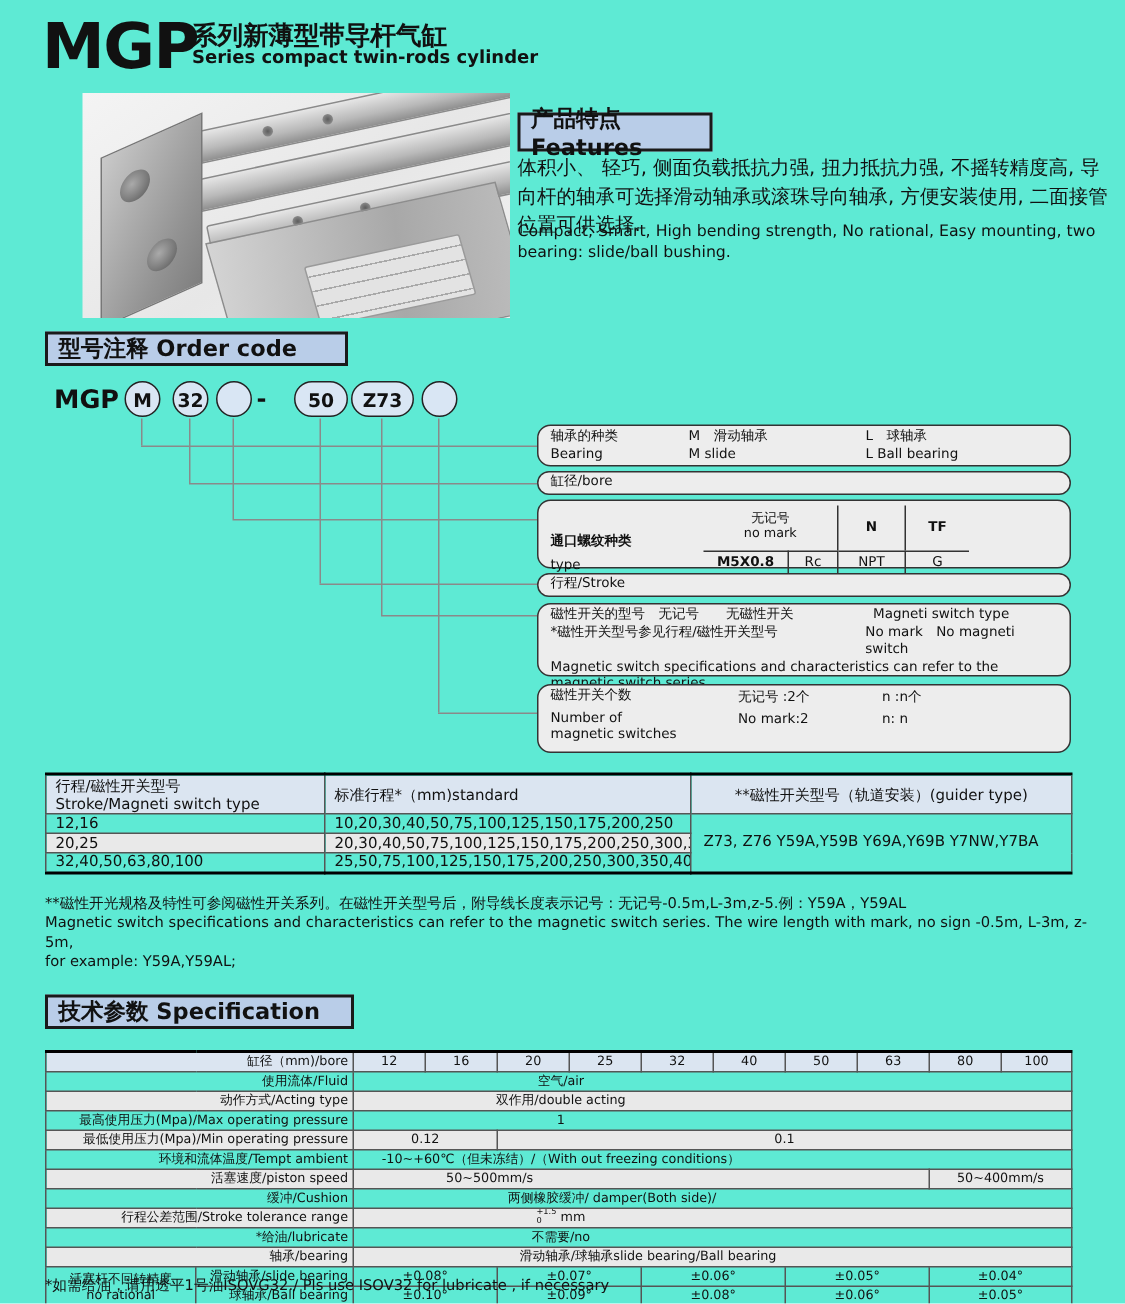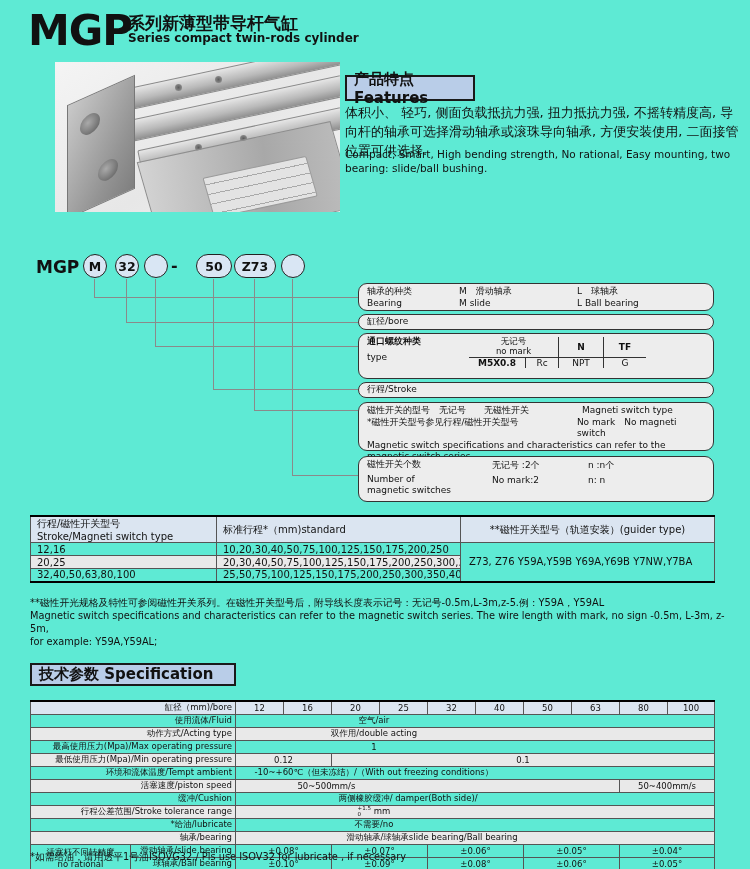--- a/index.html
+++ b/index.html
@@ -101,20 +101,21 @@
     </div>
     <div class="ph ph-body">
       <div class="ph ph-label"></div>
     </div>
   </div>
 
   <div class="abs tbox" style="left:345px;top:75px;width:130px;height:26px;">产品特点 Features</div>
   <div class="abs" id="feat-cn">体积小、 轻巧, 侧面负载抵抗力强, 扭力抵抗力强, 不摇转精度高, 导向杆的轴承可选择滑动轴承或滚珠导向轴承, 方便安装使用, 二面接管位置可供选择.</div>
   <div class="abs" id="feat-en">Compact, Smart, High bending strength, No rational, Easy mounting, two bearing: slide/ball bushing.</div>
 
+  <div class="abs tbox" style="left:30px;top:221px;width:202px;height:23px;">型号注释 Order code</div>
   <div class="abs mgp-pre">MGP</div>
   <div class="oc circ" style="left:83px;">M</div>
   <div class="oc circ" style="left:115px;">32</div>
   <div class="oc circ" style="left:144px;"></div>
   <div class="abs dash">-</div>
   <div class="oc pill" style="left:196px;width:34px;">50</div>
   <div class="oc pill" style="left:234px;width:40px;">Z73</div>
   <div class="oc circ" style="left:281px;"></div>
   <div id="leaders">
       <div class="vl" style="left: 94px; top: 279px; height: 18px;"></div>
@@ -141,21 +142,21 @@
         <span style="width: 92px;">Bearing</span>
         <span style="width: 118px;">M  slide</span>
         <span style="width: 120px;">L  Ball bearing</span>
       </div>
   </div>
 
   <div class="abs cbox bold" style="top:314px;height:16px;padding-top:1px;">缸径/bore</div>
 
   <div class="abs cbox" style="top:333px;height:46px;">
     <div class="row">
-      <div style="width:92px;">
+      <div style="width:92px;margin-top:20px;">
         <div class="bold">通口螺纹种类</div>
         <div style="margin-top:4px;">type</div>
       </div>
       <table class="mt">
         <tbody>
             <tr class="hd">
           <td colspan="2" class="sm">
             <div>无记号</div>
             <div>no mark</div>
           </td>

